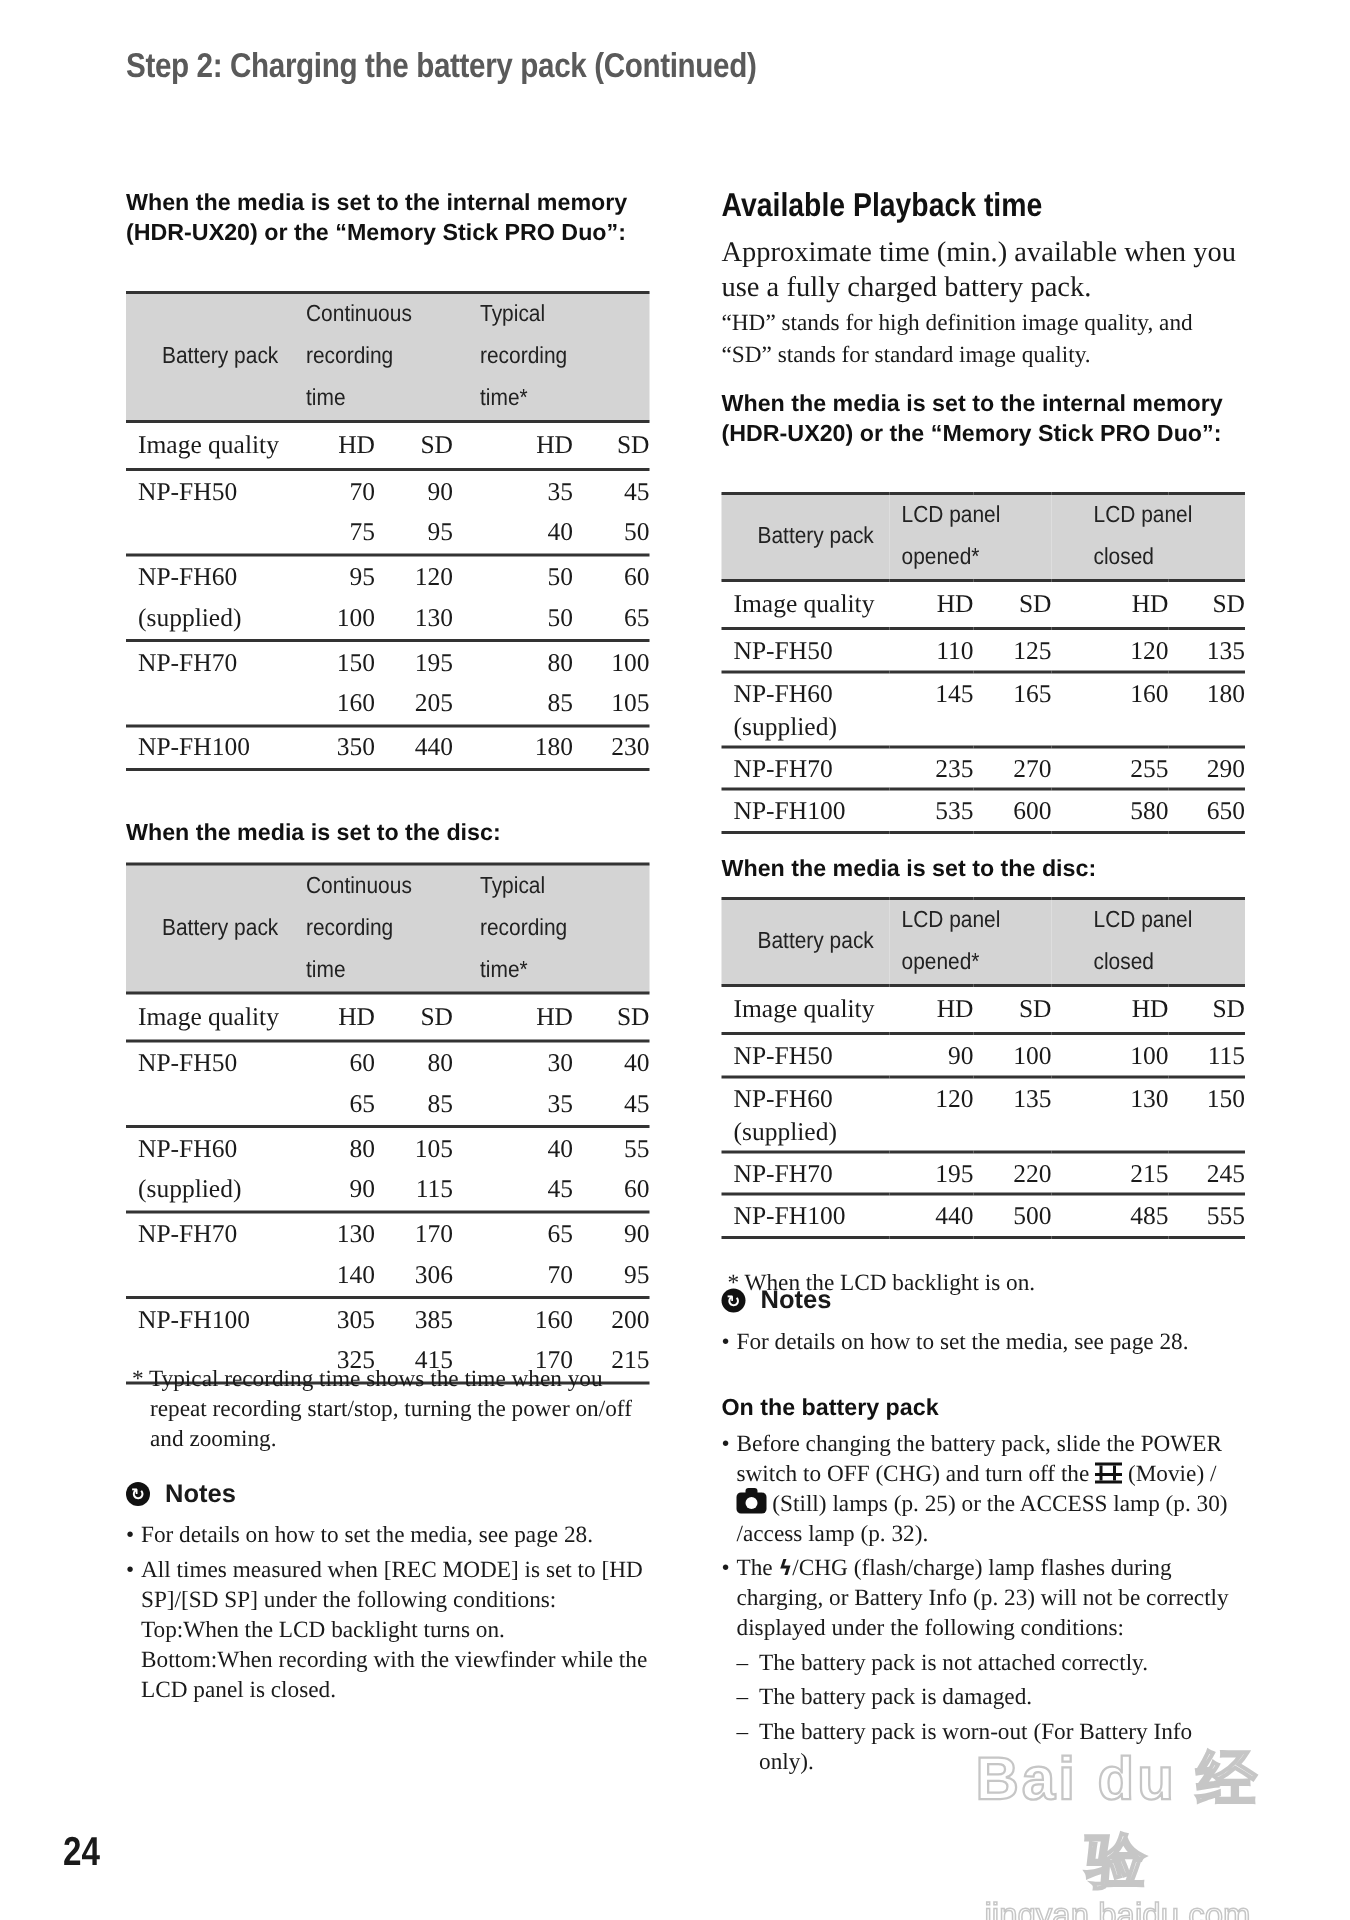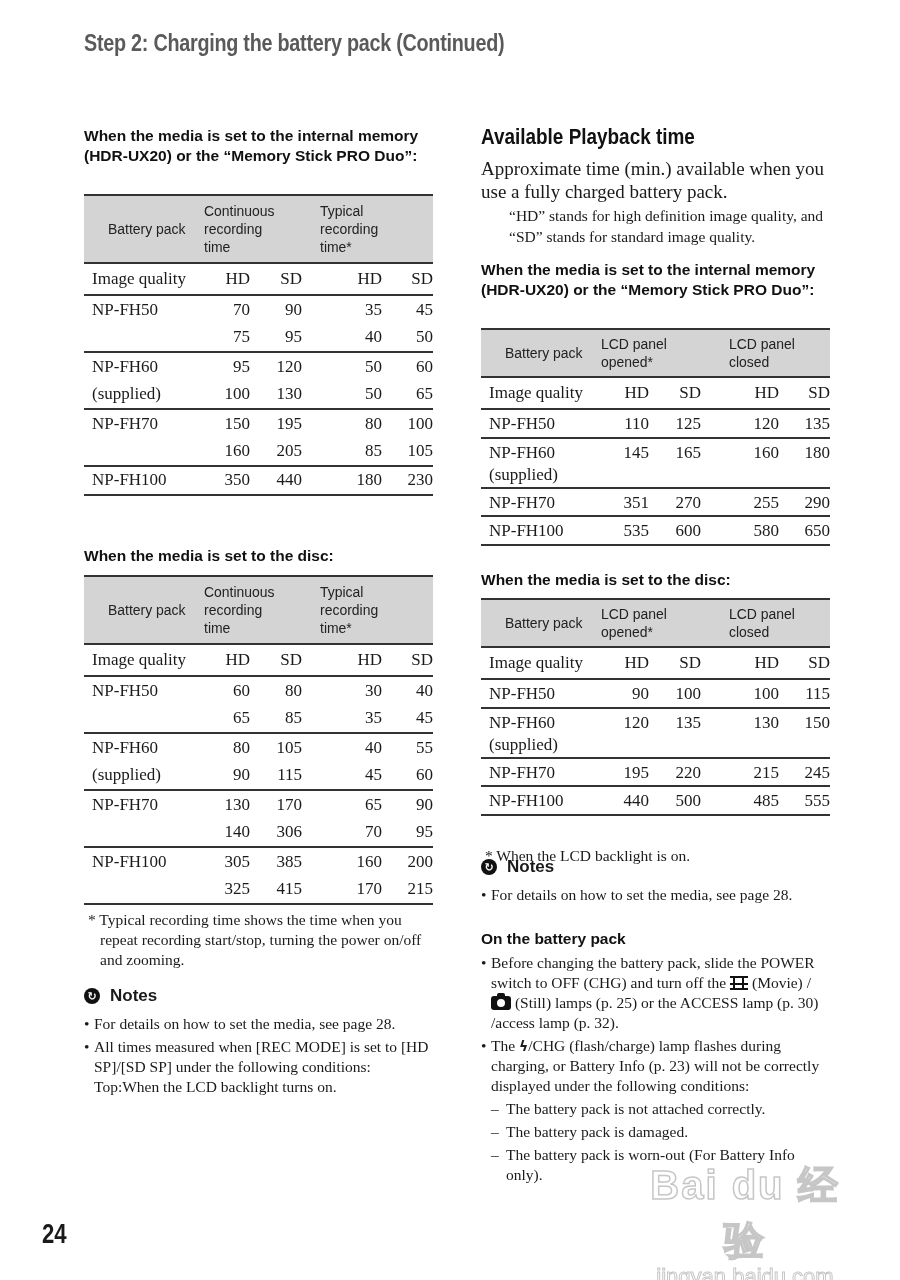--- a/index.html
+++ b/index.html
@@ -21,26 +21,26 @@
   .subhead {
     font-family: "Liberation Sans", sans-serif; font-weight: bold;
     font-size: 15.5px; line-height: 19.5px; color: #111;
   }
   .section-title {
     font-family: "Liberation Sans", sans-serif; font-weight: bold;
     font-size: 22px; color: #111;
     transform: scaleX(0.86); transform-origin: left top; white-space: nowrap;
   }
   .intro { font-size: 19px; line-height: 23px; }
-  .intro-small { font-size: 15.5px; line-height: 20.5px; margin-left: 28px; }
+  .intro-small { font-size: 15.5px; line-height: 20.5px; }
 
   table.bt { width: 349px; border-collapse: collapse; font-size: 17px; }
   table.bt thead tr.h1 th {
     background: #d4d4d4; font-family: "Liberation Sans", sans-serif;
-    font-weight: normal; font-size: 15.5px; line-height: 18px;
+    font-weight: normal; font-size: 15.5px; line-height: 28px;
     text-align: left; vertical-align: middle; color: #222;
     transform-origin: left;
   }
   table.bt thead tr.h1 th span { display: inline-block; transform: scaleX(0.9); transform-origin: left center; }
   table.bt { border-top: 2px solid #333; border-bottom: 2px solid #333; }
   table.bt thead tr.h1 { border-bottom: 2px solid #333; }
   table.bt tr.hq { border-bottom: 2px solid #333; }
   table.bt tbody.grp { border-bottom: 2px solid #333; }
   table.bt tbody.grp:last-of-type { border-bottom: none; }
   table.bt td { height: 28.5px; vertical-align: middle; }
@@ -286,20 +286,21 @@
   <div class="notes-head" style="position:absolute;top:986px;">
     <span class="notes-icon">↻</span>
     <span>Notes</span>
   </div>
 
   <ul class="bul" style="position:absolute;top:1014px;width:350px;">
     <li>For details on how to set the media, see page 28.</li>
     <li>
       <span>All times measured when [REC MODE] is set to [HD SP]/[SD SP] under the following conditions:</span><br>
       <span>Top:When the LCD backlight turns on.</span><br>
+      <span>Bottom:When recording with the viewfinder while the LCD panel is closed.</span>
     </li>
   </ul>
 </div>
 
 <div class="col col-right">
   <div class="section-title" style="position:absolute;top:124px;">Available Playback time</div>
   <div class="intro" style="position:absolute;top:157px;width:345px;">Approximate time (min.) available when you use a fully charged battery pack.</div>
   <div class="intro-small" style="position:absolute;top:206px;width:350px;">“HD” stands for high definition image quality, and “SD” stands for standard image quality.</div>
 
   <div class="subhead" style="position:absolute;top:260px;width:360px;">When the media is set to the internal memory (HDR-UX20) or the “Memory Stick PRO Duo”:</div>
@@ -329,21 +330,21 @@
         </tr>
         <tr>
           <td class="name" style="line-height: 22px; height: 50px; width: 112px; white-space: normal;">NP-FH60 (supplied)</td>
           <td class="num" style="line-height: 22px;">145</td>
           <td class="num" style="line-height: 22px;">165</td>
           <td class="num" style="line-height: 22px;">160</td>
           <td class="num" style="line-height: 22px;">180</td>
         </tr>
         <tr>
           <td class="name" style="line-height: 22px; height: 28.5px;">NP-FH70</td>
-          <td class="num" style="line-height: 22px;">351</td>
+          <td class="num" style="line-height: 22px;">235</td>
           <td class="num" style="line-height: 22px;">270</td>
           <td class="num" style="line-height: 22px;">255</td>
           <td class="num" style="line-height: 22px;">290</td>
         </tr>
         <tr>
           <td class="name" style="line-height: 22px; height: 28.5px;">NP-FH100</td>
           <td class="num" style="line-height: 22px;">535</td>
           <td class="num" style="line-height: 22px;">600</td>
           <td class="num" style="line-height: 22px;">580</td>
           <td class="num" style="line-height: 22px;">650</td>

